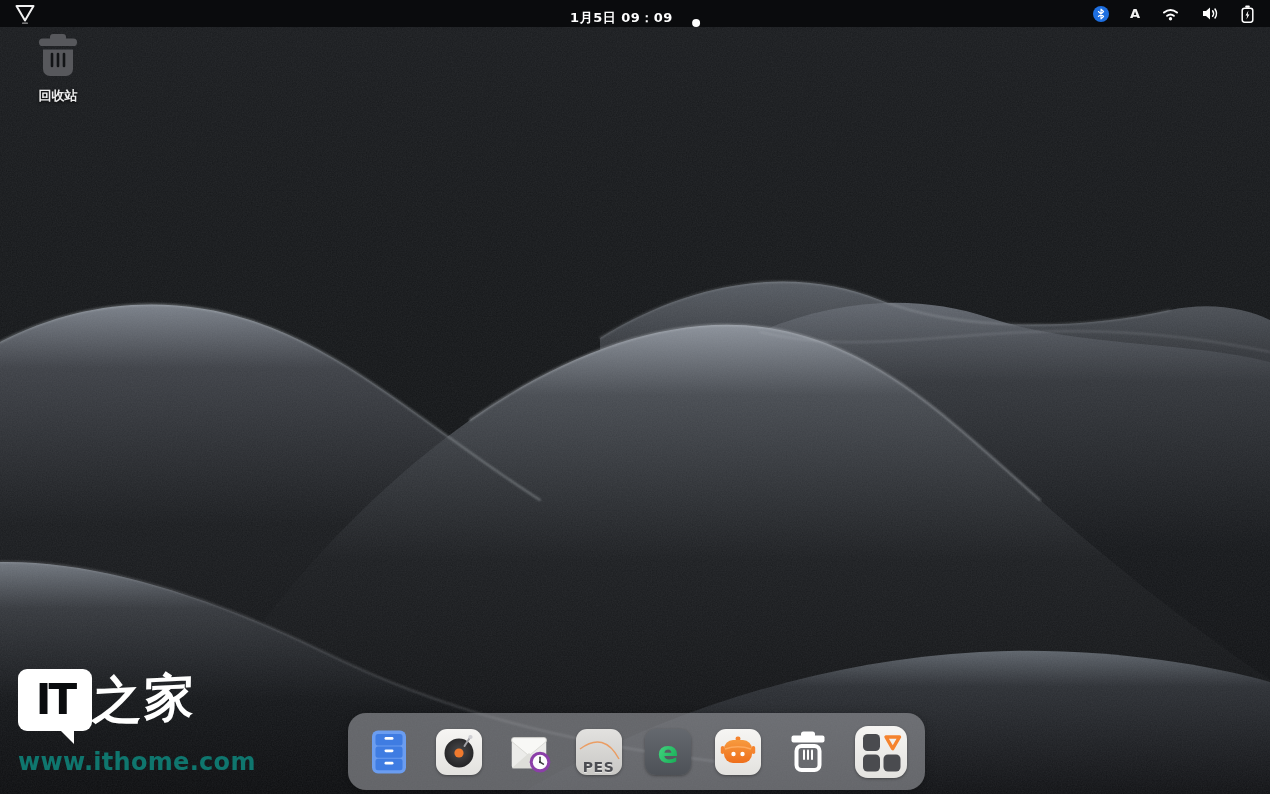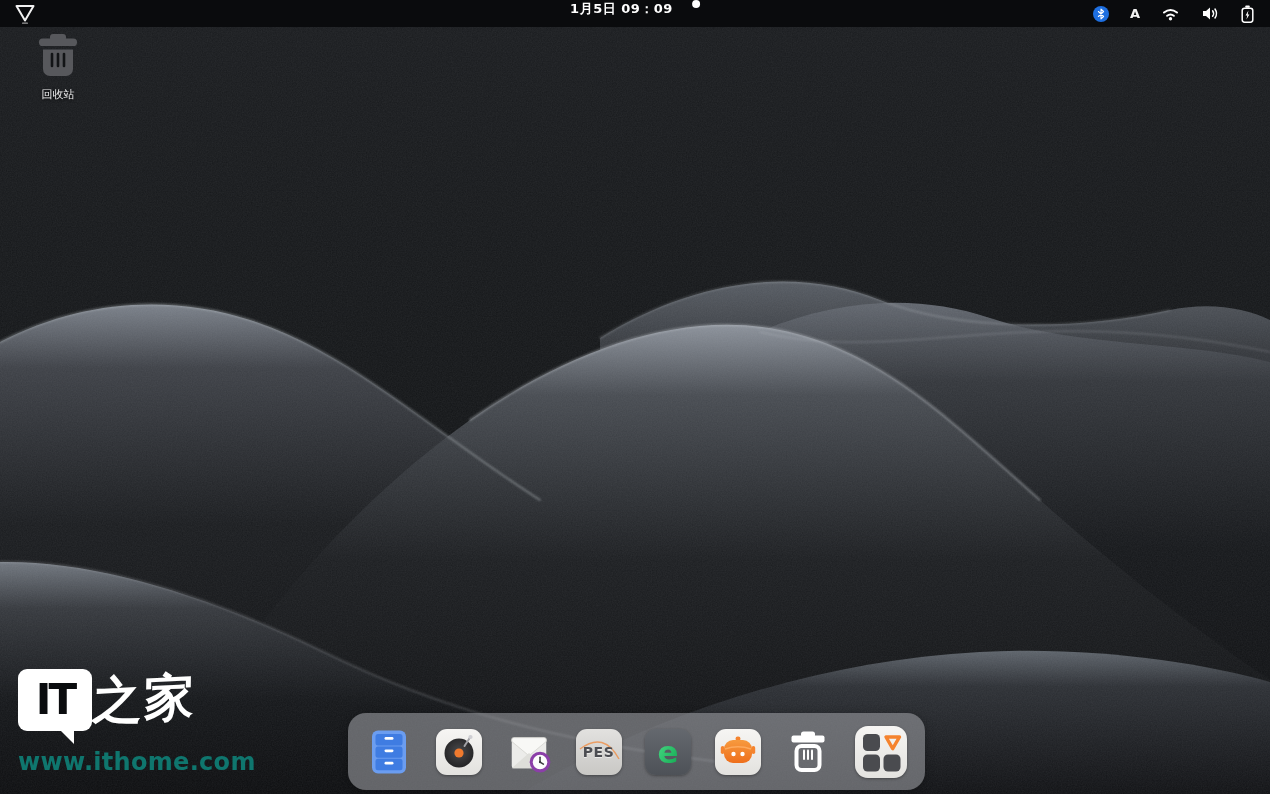--- a/index.html
+++ b/index.html
@@ -11,48 +11,48 @@
   
   .wallpaper{position:absolute;inset:0;z-index:0;}
   
   .menubar{
     position:absolute;top:0;left:0;right:0;height:27px;z-index:20;
     background:#0a0b0d;display:flex;align-items:center;color:#fff;
   }
   .mb-left{display:flex;align-items:center;margin-left:13px;}
   .mb-center{
     position:absolute;left:50%;top:0;height:27px;transform:translateX(-50%);
-    display:flex;align-items:flex-start;gap:19px;
+    display:flex;align-items:flex-end;gap:19px;
   }
   .mb-time{font-size:13px;font-weight:700;letter-spacing:.5px;white-space:nowrap;}
   .mb-dot{width:8px;height:8px;border-radius:50%;background:#fff;}
   .mb-right{margin-left:auto;display:flex;align-items:center;gap:21px;margin-right:16px;}
   .mb-ime{font-size:13px;font-weight:700;color:#f2f2f2;}
   
   .desktop-icon{
     position:absolute;left:18px;top:30px;width:80px;z-index:10;
     display:flex;flex-direction:column;align-items:center;cursor:default;
   }
   .desktop-icon .label{
-    margin-top:5px;font-size:11px;font-weight:400;color:#ededee;
+    margin-top:5px;font-size:13px;font-weight:700;color:#ededee;
     text-shadow:0 1px 3px rgba(0,0,0,.9);
   }
   
   .dock{
     position:absolute;left:348px;top:713px;width:577px;height:77px;z-index:15;
     background:rgba(150,151,156,.62);border-radius:18px;
     display:flex;align-items:center;justify-content:space-between;
     padding:0 18px;box-sizing:border-box;
     box-shadow:0 2px 10px rgba(0,0,0,.25);
   }
   .dock-item{width:46px;height:46px;display:flex;align-items:center;justify-content:center;cursor:pointer;}
   .dock-item.big{width:52px;height:52px;}
   .tile{
     width:46px;height:46px;border-radius:11px;position:relative;overflow:hidden;
-    box-shadow:0 1px 3px rgba(0,0,0,.35);display:flex;align-items:center;justify-content:center;
+    box-shadow:0 1px 3px rgba(0,0,0,.35);display:flex;align-items:flex-end;justify-content:center;
   }
   .tile.big{width:52px;height:52px;border-radius:13px;}
   .tile-light{background:linear-gradient(180deg,#f6f5f3,#e3e2df);}
   .tile-gray{background:linear-gradient(180deg,#e2e1df,#c9c8c5);}
   .tile-dark{background:linear-gradient(180deg,#64686e,#4d5157);}
   .pes-text{
     font-size:14px;font-weight:800;letter-spacing:.5px;color:#4c4d52;
     text-shadow:0 1px 0 rgba(255,255,255,.55);position:relative;z-index:2;
   }
   

